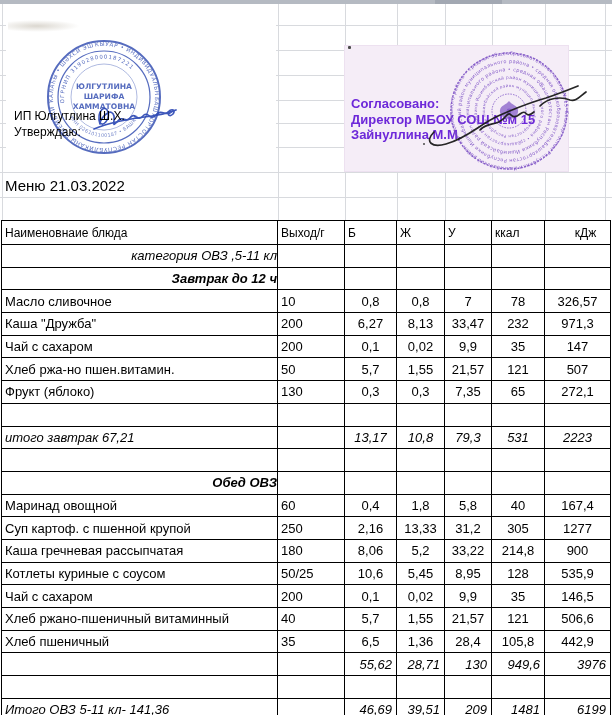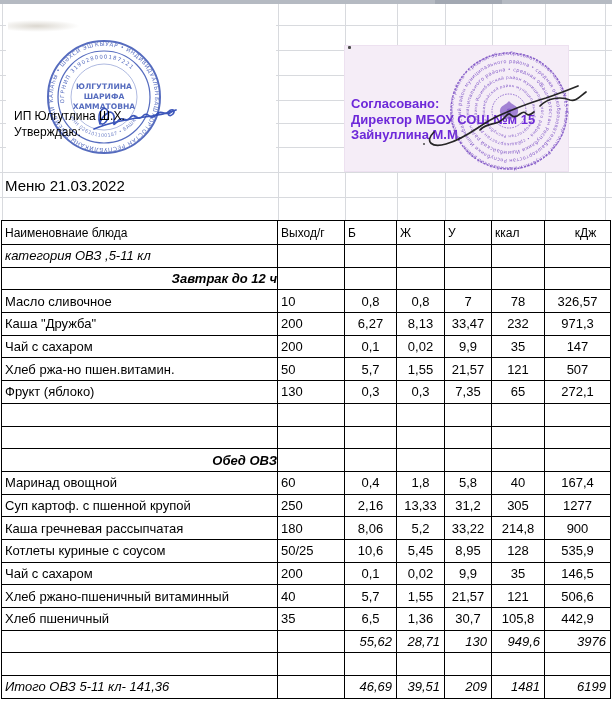--- a/index.html
+++ b/index.html
@@ -24,21 +24,21 @@
     position:absolute;left:1px;top:220px;width:609px;
     border-collapse:collapse;table-layout:fixed;border:1.5px solid #000;
     font-size:13px;
   }
   .menu th,.menu td{border:1px solid #000;overflow:hidden;white-space:nowrap;padding:0;height:21.7px;}
   .menu thead tr{height:24px;}
   .menu th{font-weight:400;text-align:left;padding-left:3px;font-size:12px;}
   .menu th.last{text-align:center;padding-left:16px;}
   .menu td.c0,.menu td.c1{text-align:left;padding-left:3px;}
   .menu td.c2,.menu td.c3,.menu td.c4,.menu td.c5,.menu td.c6{text-align:center;}
-  .menu tr.cat td.c0{text-align:left;font-style:italic;}
+  .menu tr.cat td.c0{text-align:right;font-style:italic;}
   .menu tr.sec td.c0{text-align:right;font-style:italic;font-weight:700;}
   .menu tr.totalc td{font-style:italic;}
   .menu tr.totalr td{font-style:italic;}
   .menu tr.totalr td.c2,.menu tr.totalr td.c3,.menu tr.totalr td.c4,
   .menu tr.totalr td.c5,.menu tr.totalr td.c6{text-align:right;padding-right:4px;}
 </style>
 </head>
 <body>
 
 <div class="sheet">
@@ -240,20 +240,29 @@
         </tr>
         <tr class="blank">
           <td class="c0"></td>
           <td class="c1"></td>
           <td class="c2"></td>
           <td class="c3"></td>
           <td class="c4"></td>
           <td class="c5"></td>
           <td class="c6"></td>
         </tr>
+        <tr class="totalc">
+          <td class="c0">итого завтрак 67,21</td>
+          <td class="c1"></td>
+          <td class="c2">13,17</td>
+          <td class="c3">10,8</td>
+          <td class="c4">79,3</td>
+          <td class="c5">531</td>
+          <td class="c6">2223</td>
+        </tr>
         <tr class="blank">
           <td class="c0"></td>
           <td class="c1"></td>
           <td class="c2"></td>
           <td class="c3"></td>
           <td class="c4"></td>
           <td class="c5"></td>
           <td class="c6"></td>
         </tr>
         <tr class="sec">
@@ -317,21 +326,21 @@
           <td class="c3">1,55</td>
           <td class="c4">21,57</td>
           <td class="c5">121</td>
           <td class="c6">506,6</td>
         </tr>
         <tr class="item">
           <td class="c0">Хлеб пшеничный</td>
           <td class="c1">35</td>
           <td class="c2">6,5</td>
           <td class="c3">1,36</td>
-          <td class="c4">30,7</td>
+          <td class="c4">28,4</td>
           <td class="c5">105,8</td>
           <td class="c6">442,9</td>
         </tr>
         <tr class="totalr">
           <td class="c0"></td>
           <td class="c1"></td>
           <td class="c2">55,62</td>
           <td class="c3">28,71</td>
           <td class="c4">130</td>
           <td class="c5">949,6</td>

